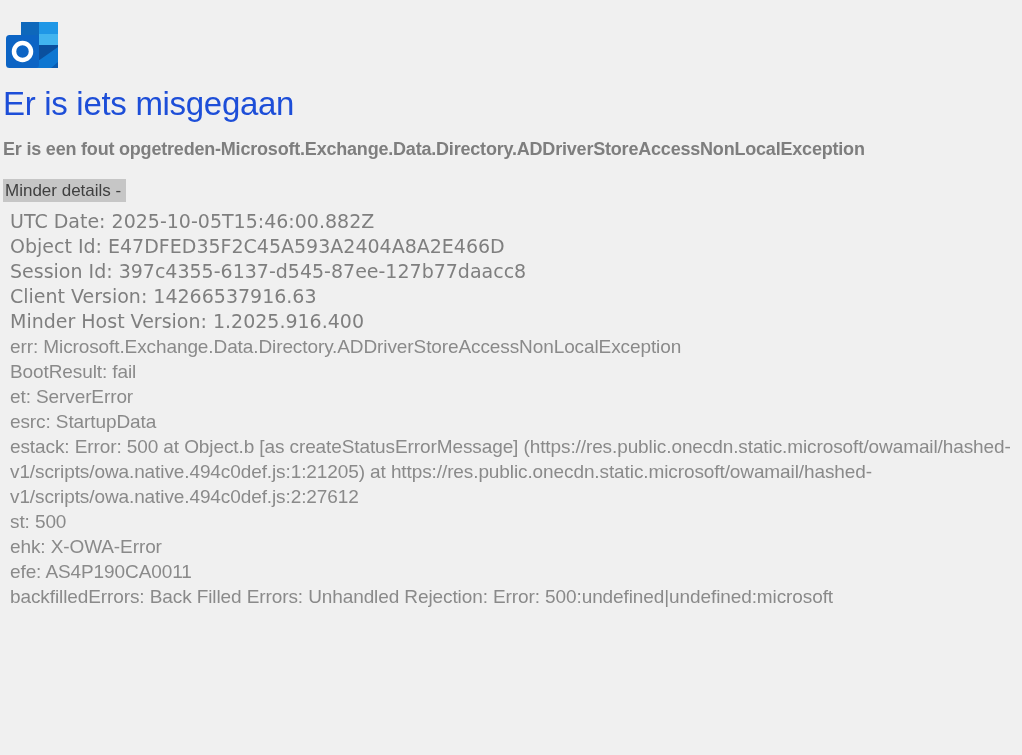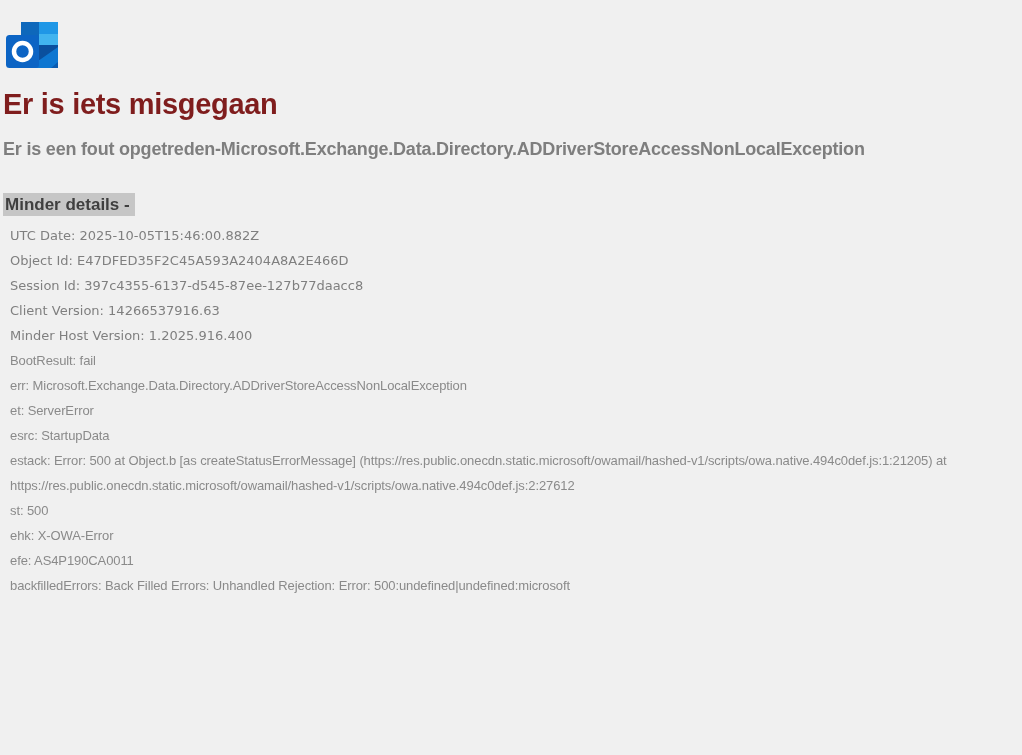--- a/index.html
+++ b/index.html
@@ -17,53 +17,52 @@
     padding: 22px 0 0 3px;
     width: 1016px;
   }
   .logo {
     margin-left: 3px;
     width: 52px;
     height: 47px;
   }
   .title {
     margin: 18px 0 0 0;
-    font-size: 29px;
+    font-size: 33px;
     line-height: 34px;
-    font-weight: bold;
-    color: #7f1d1d;
+    font-weight: normal;
+    color: #1d4ed8;
     letter-spacing: -0.3px;
   }
   .subtitle {
     margin: 13px 0 0 0;
     font-size: 18px;
     line-height: 30px;
     font-weight: bold;
     color: #7e7e7e;
     max-width: 1012px;
     letter-spacing: -0.2px;
   }
   .toggle-row {
-    margin-top: 29px;
+    margin-top: 15px;
     height: 23px;
-    font-weight: bold;
   }
   .details-toggle {
     display: inline-block;
     font-size: 17px;
     line-height: 21px;
     color: #3f3f3f;
     background: #c6c6c6;
     padding: 1px 5px 1px 2px;
     cursor: pointer;
   }
   .details {
     margin: 7px 0 0 7px;
     max-width: 1003px;
-    font-size: 13px;
+    font-size: 19px;
     line-height: 25px;
   }
   .detail-line.reg {
     font-family: "DejaVu Sans", sans-serif;
     color: #7f7f7f;
   }
   .detail-line.light {
     font-family: "Liberation Sans", sans-serif;
     color: #8a8a8a;
     letter-spacing: -0.1px;
@@ -97,22 +96,22 @@
   <div class="toggle-row">
     <span class="details-toggle">Minder details -</span>
   </div>
 
   <div class="details">
     <div class="detail-line reg">UTC Date: 2025-10-05T15:46:00.882Z</div>
     <div class="detail-line reg">Object Id: E47DFED35F2C45A593A2404A8A2E466D</div>
     <div class="detail-line reg">Session Id: 397c4355-6137-d545-87ee-127b77daacc8</div>
     <div class="detail-line reg">Client Version: 14266537916.63</div>
     <div class="detail-line reg">Minder Host Version: 1.2025.916.400</div>
+    <div class="detail-line light">err: Microsoft.Exchange.Data.Directory.ADDriverStoreAccessNonLocalException</div>
     <div class="detail-line light">BootResult: fail</div>
-    <div class="detail-line light">err: Microsoft.Exchange.Data.Directory.ADDriverStoreAccessNonLocalException</div>
     <div class="detail-line light">et: ServerError</div>
     <div class="detail-line light">esrc: StartupData</div>
     <div class="detail-line light">estack: Error: 500 at Object.b [as createStatusErrorMessage] (https://res.public.onecdn.static.microsoft/owamail/hashed-v1/scripts/owa.native.494c0def.js:1:21205) at https://res.public.onecdn.static.microsoft/owamail/hashed-v1/scripts/owa.native.494c0def.js:2:27612</div>
     <div class="detail-line light">st: 500</div>
     <div class="detail-line light">ehk: X-OWA-Error</div>
     <div class="detail-line light">efe: AS4P190CA0011</div>
     <div class="detail-line light">backfilledErrors: Back Filled Errors: Unhandled Rejection: Error: 500:undefined|undefined:microsoft</div>
   </div>
 
 </div>

